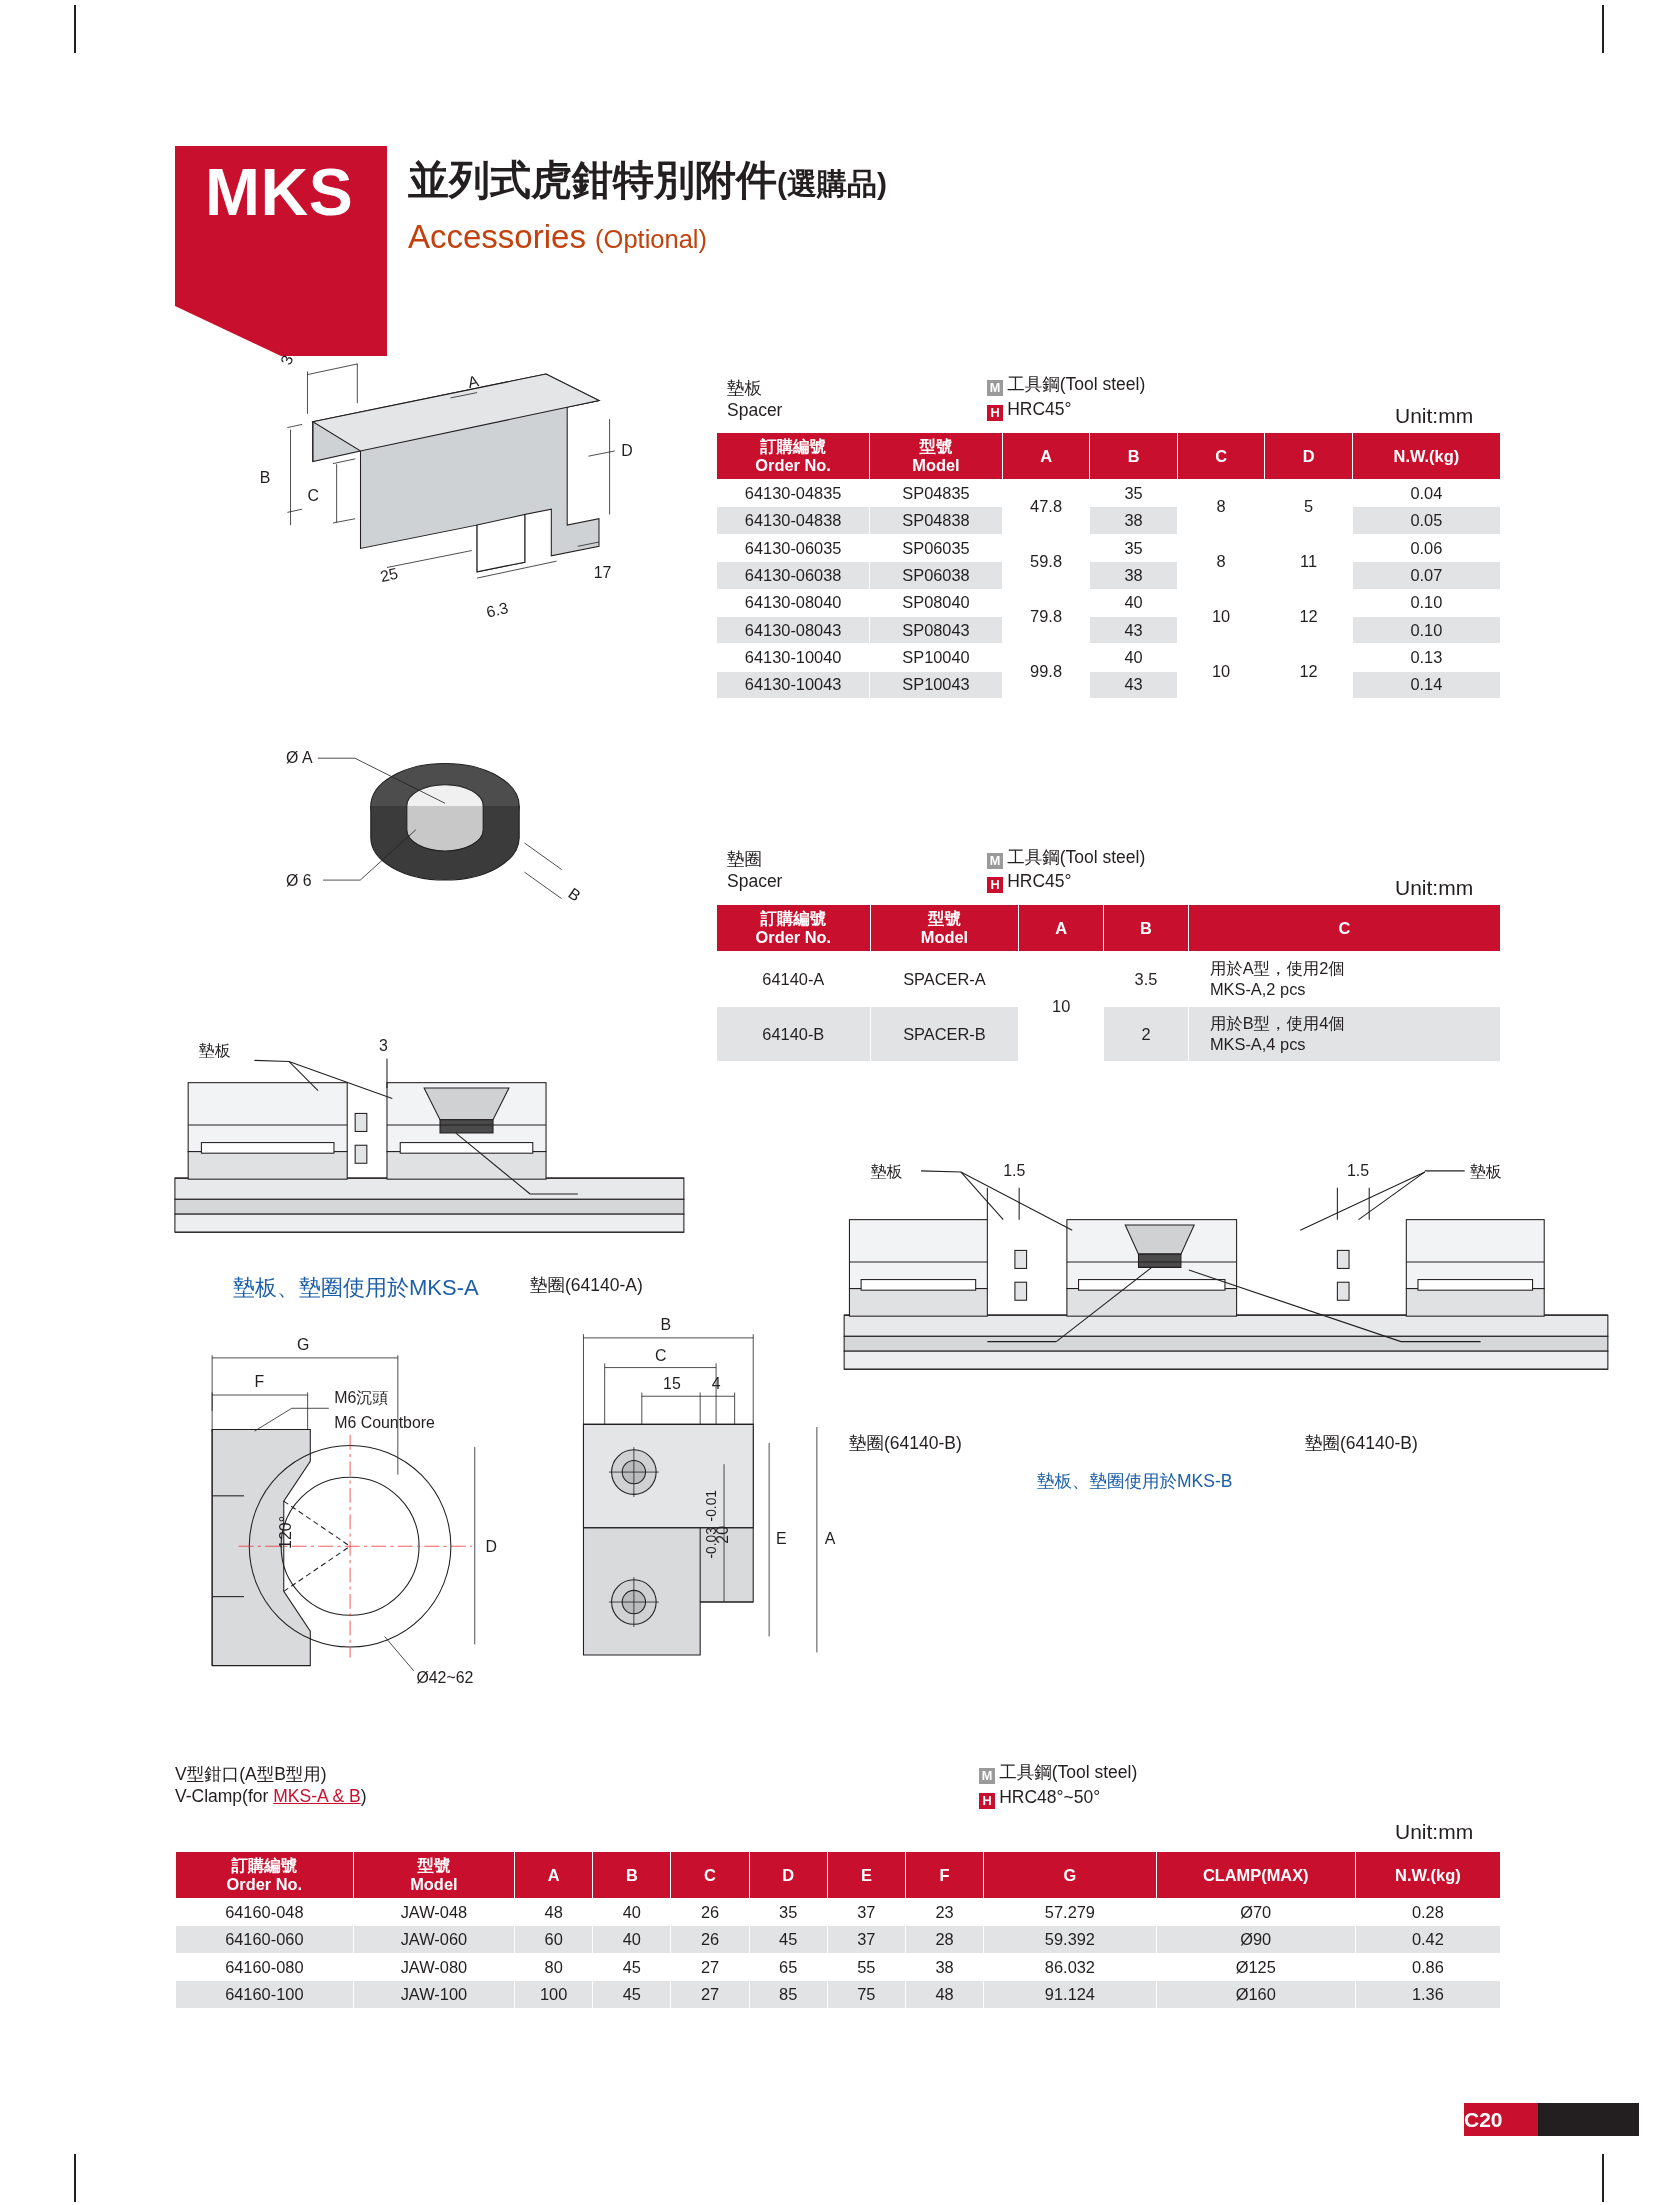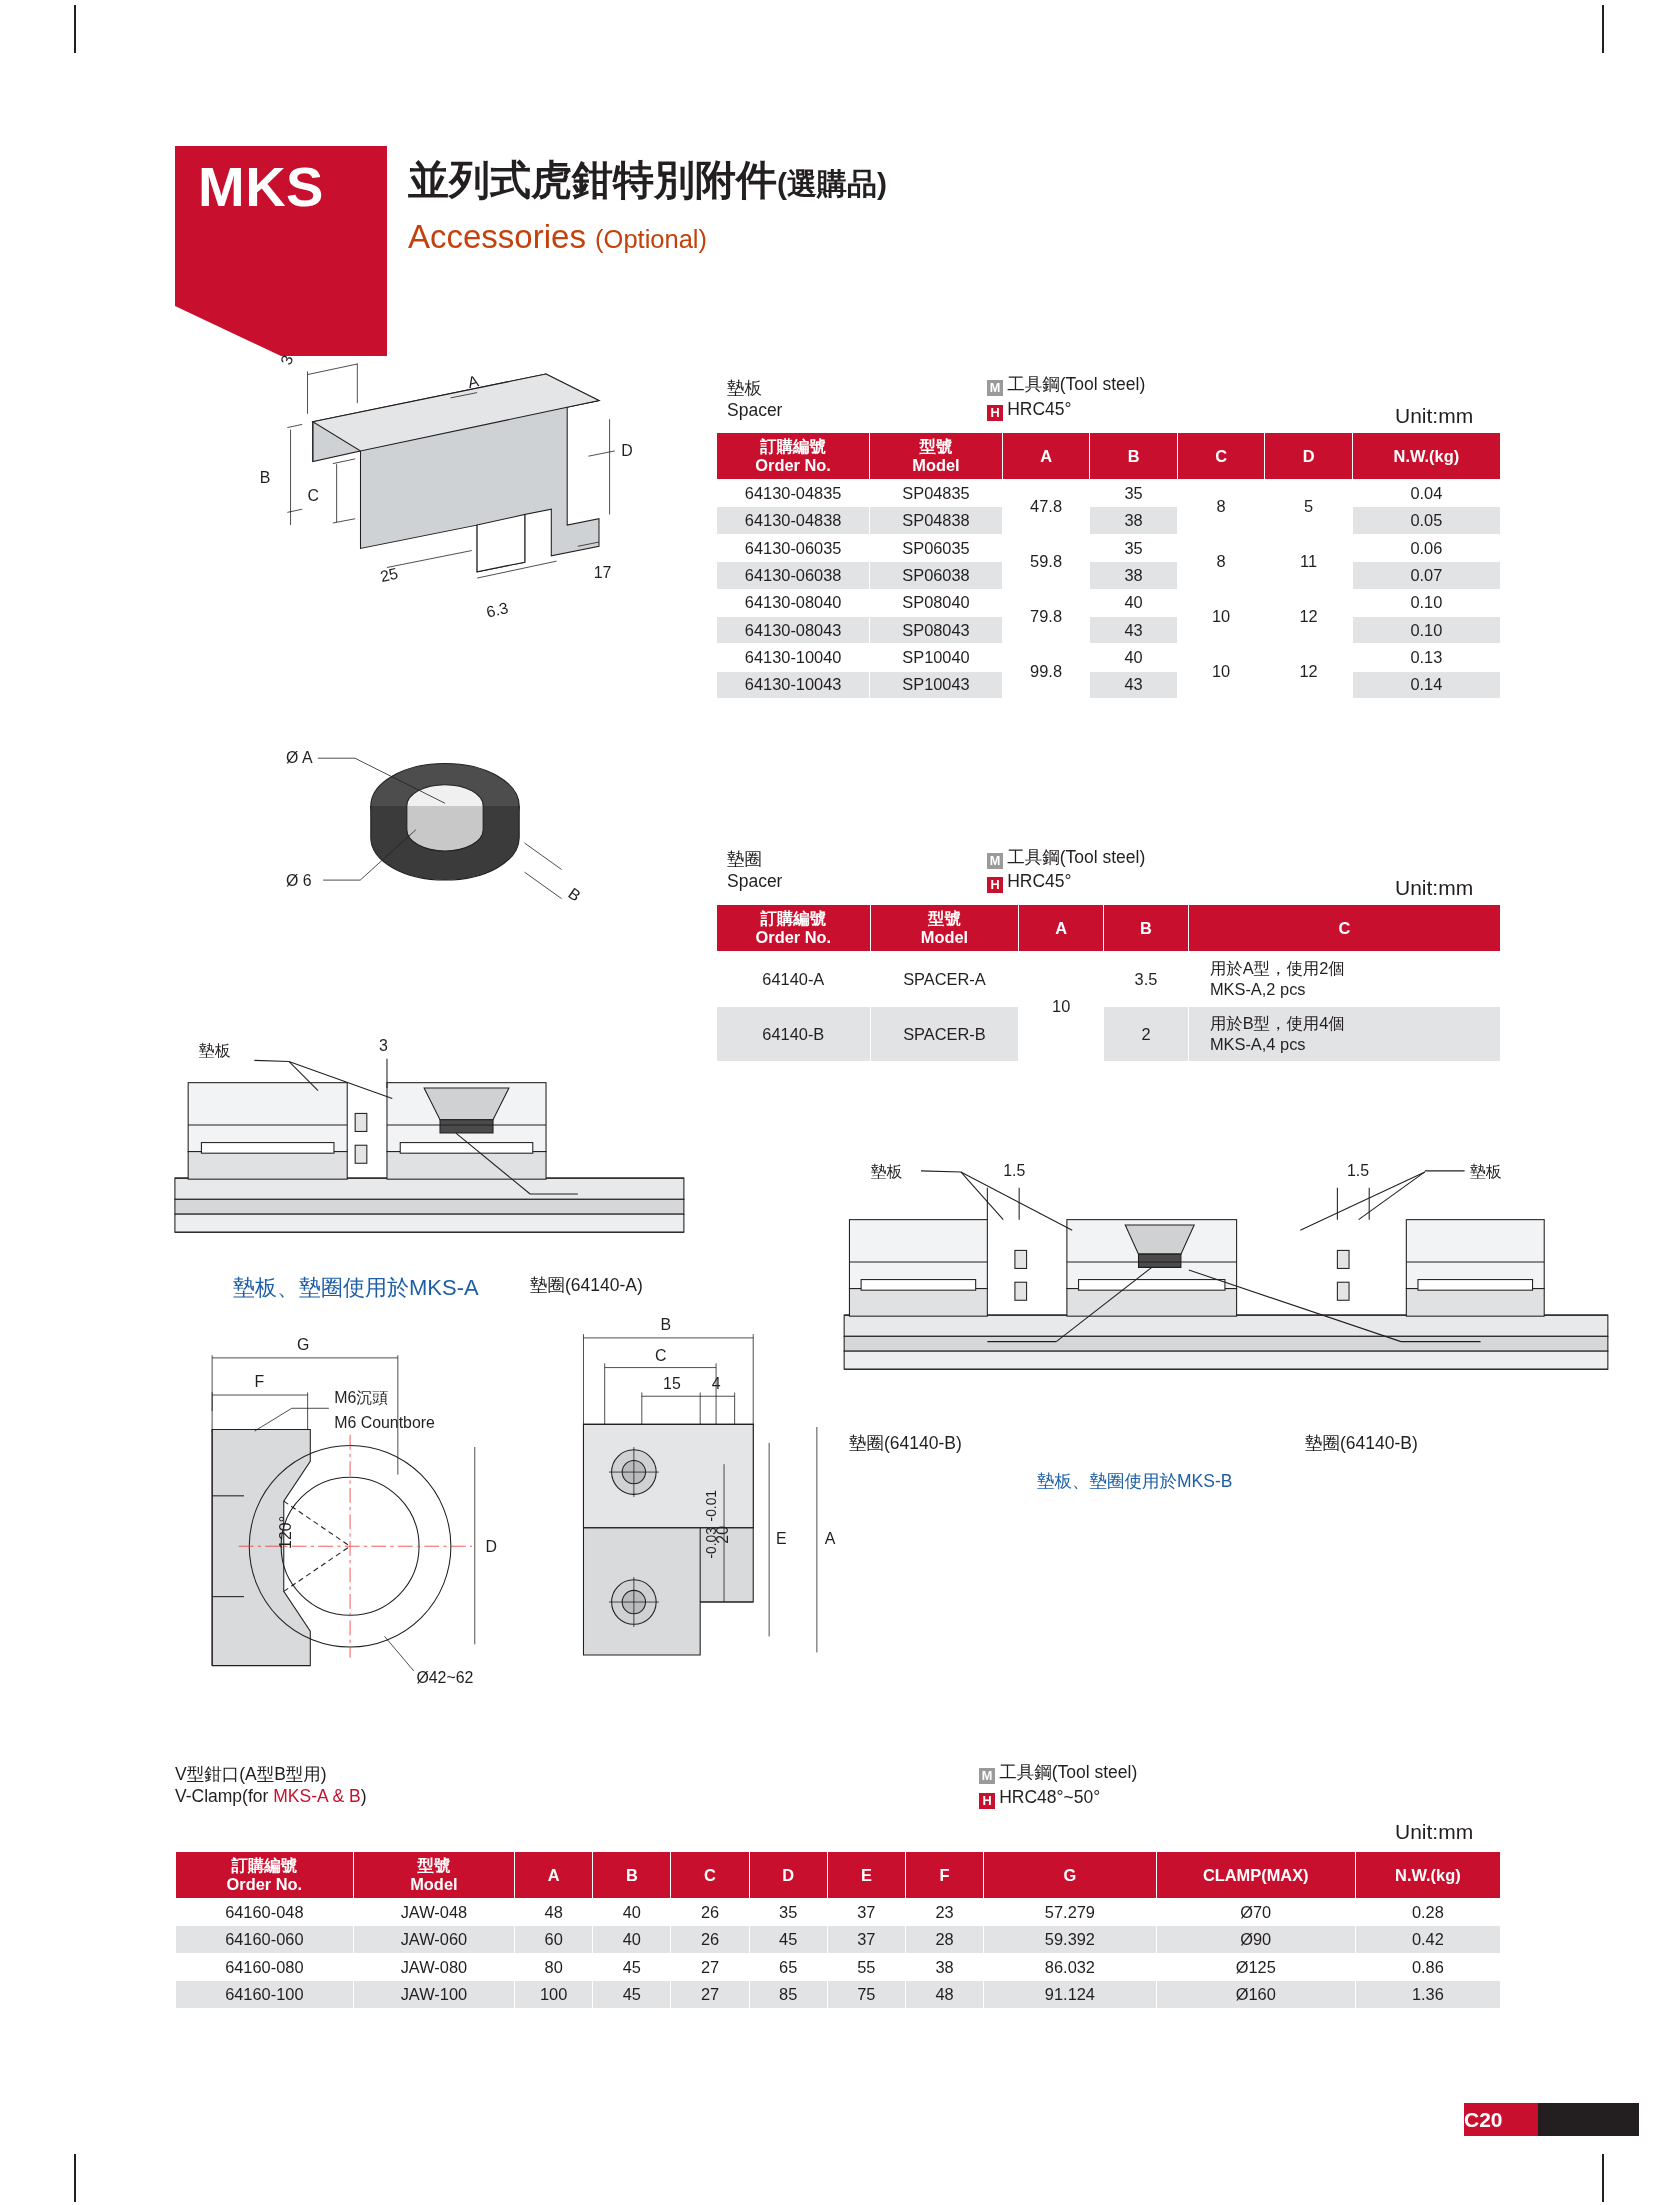--- a/index.html
+++ b/index.html
@@ -5,31 +5,31 @@
   html,body{margin:0;padding:0;background:#ffffff;}
   body{width:1676px;height:2205px;position:relative;font-family:"Liberation Sans",sans-serif;color:#231f20;}
   .page{position:absolute;inset:0;}
 
   
   .crop{position:absolute;background:#231f20;}
 
   
   .mks-flag{position:absolute;left:175px;top:146px;width:212px;height:210px;background:#c8102e;}
   .mks-flag .notch{position:absolute;left:0;bottom:0;width:0;height:0;border-left:106px solid #ffffff;border-right:106px solid transparent;border-bottom:0;border-top:50px solid transparent;}
-  .mks-text{position:absolute;left:198px;top:154px;color:#ffffff;font-size:56px;font-weight:bold;letter-spacing:0.5px;}
+  .mks-text{position:absolute;left:205px;top:154px;color:#ffffff;font-size:66px;font-weight:bold;letter-spacing:0.5px;}
   .title-cn{position:absolute;left:408px;top:153px;font-size:41px;font-weight:bold;color:#231f20;white-space:nowrap;}
   .title-cn .sub{font-size:30px;font-weight:bold;}
   .title-en{position:absolute;left:408px;top:218px;font-size:33px;color:#c2410c;white-space:nowrap;}
   .title-en .sub{font-size:25.5px;}
 
   
   .t{position:absolute;white-space:nowrap;}
   .tc{font-size:16px;}
   .blue{color:#1c5fa8;}
-  .red{color:#c8102e;}
+  .red{color:#c8102e;text-decoration:underline;}
 
   
   table{border-collapse:collapse;position:absolute;}
   table td,table th{border:1.1px solid #ffffff;text-align:center;font-size:16.4px;color:#231f20;}
   thead th{background:#c8102e;color:#ffffff;font-weight:bold;line-height:1.15;padding:4.2px 2.1px;}
   tbody td{background:#ffffff;padding:3.7px 2.1px;}
   tbody tr.alt td{background:#e2e3e5;}
 
   
   .badge{display:inline-block;width:16px;height:16px;line-height:16px;text-align:center;color:#fff;font-size:12.7px;font-weight:bold;vertical-align:-1.6px;margin-right:4.2px;}

